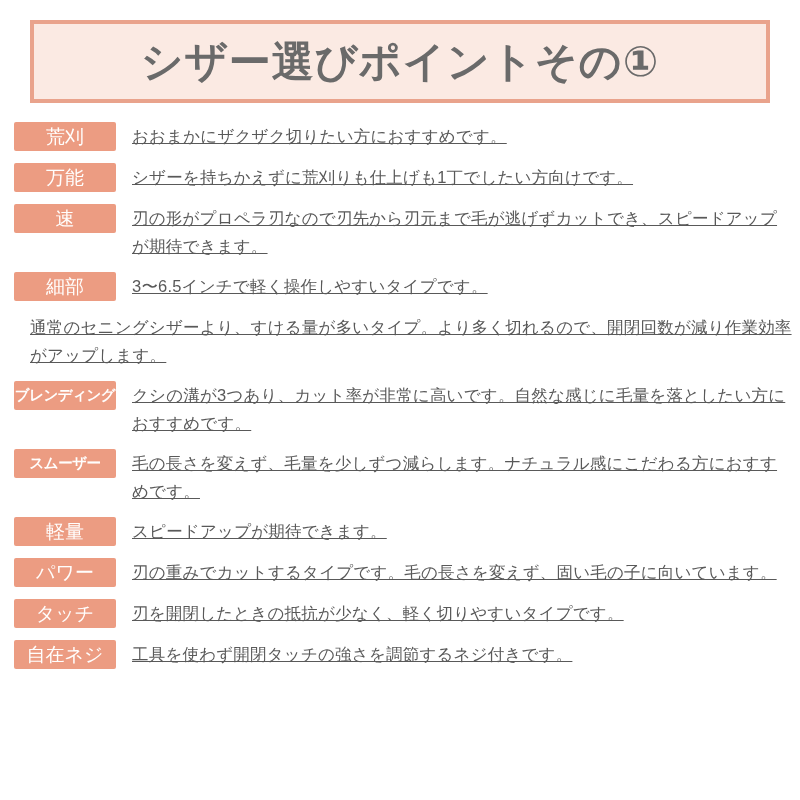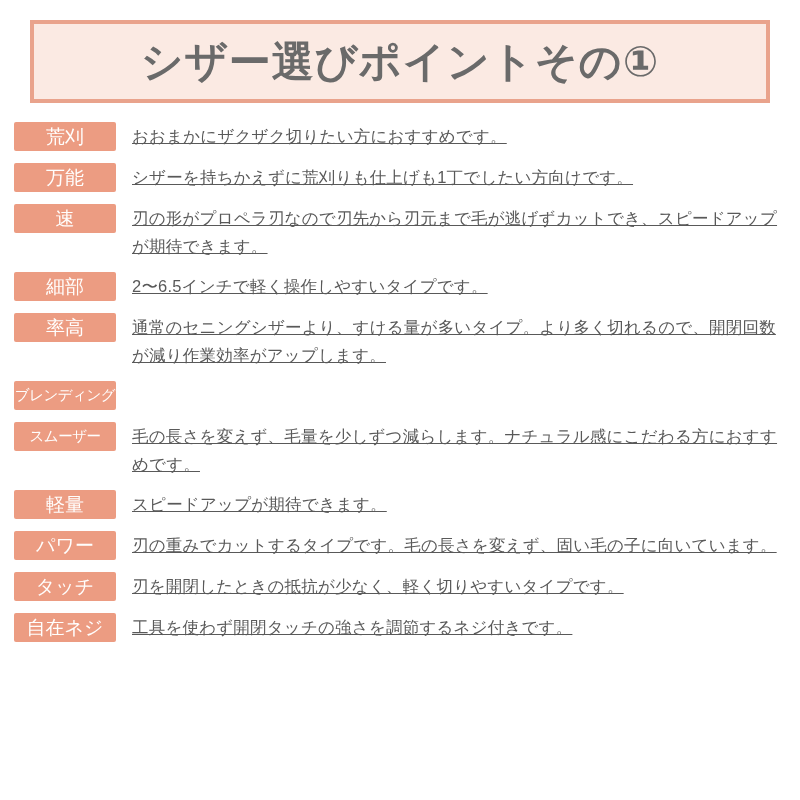--- a/index.html
+++ b/index.html
@@ -47,20 +47,21 @@
     background: var(--badge-bg);
     color: var(--badge-text);
     display: flex; align-items: center; justify-content: center;
     font-size: 19px;
     overflow: hidden;
     white-space: nowrap;
   }
   .badge.small {
     font-size: 14.5px;
     letter-spacing: -0.5px;
+    font-weight: bold;
   }
   .desc {
     margin-left: 16px;
     font-size: 16.5px;
     line-height: 28px;
     color: var(--body-text);
     letter-spacing: 0.2px;
     text-decoration: underline;
   }
 </style>
@@ -83,31 +84,31 @@
     <span class="desc">シザーを持ちかえずに荒刈りも仕上げも1丁でしたい方向けです。</span>
   </div>
 
   <div class="row">
     <span class="badge">速</span>
     <span class="desc">刃の形がプロペラ刃なので刃先から刃元まで毛が逃げずカットでき、スピードアップが期待できます。</span>
   </div>
 
   <div class="row">
     <span class="badge">細部</span>
-    <span class="desc">2〜6.5インチで軽く操作しやすいタイプです。</span>
+    <span class="desc">3〜6.5インチで軽く操作しやすいタイプです。</span>
   </div>
 
 
   <div class="row">
-    <span class="badge">率高</span>
     <span class="desc">通常のセニングシザーより、すける量が多いタイプ。より多く切れるので、開閉回数が減り作業効率がアップします。</span>
   </div>
 
   <div class="row">
     <span class="badge small">ブレンディング</span>
+    <span class="desc">クシの溝が3つあり、カット率が非常に高いです。自然な感じに毛量を落としたい方におすすめです。</span>
   </div>
 
   <div class="row">
     <span class="badge small">スムーザー</span>
     <span class="desc">毛の長さを変えず、毛量を少しずつ減らします。ナチュラル感にこだわる方におすすめです。</span>
   </div>
 
   <div class="row">
     <span class="badge">軽量</span>
     <span class="desc">スピードアップが期待できます。</span>

